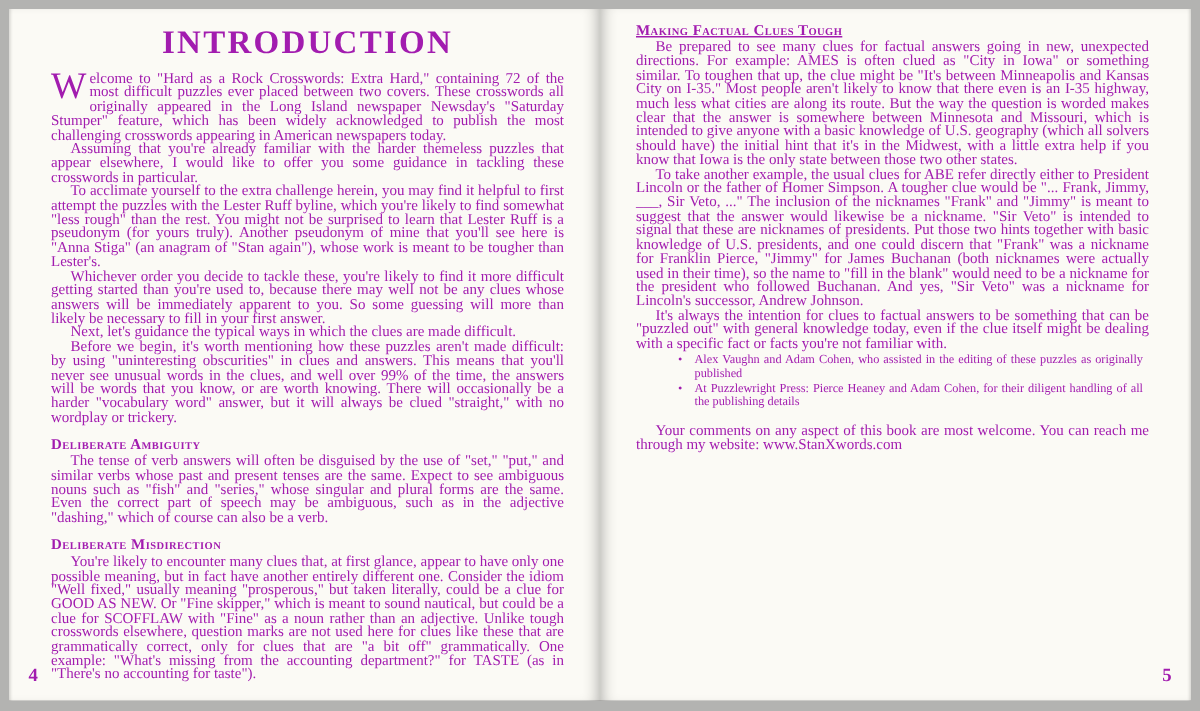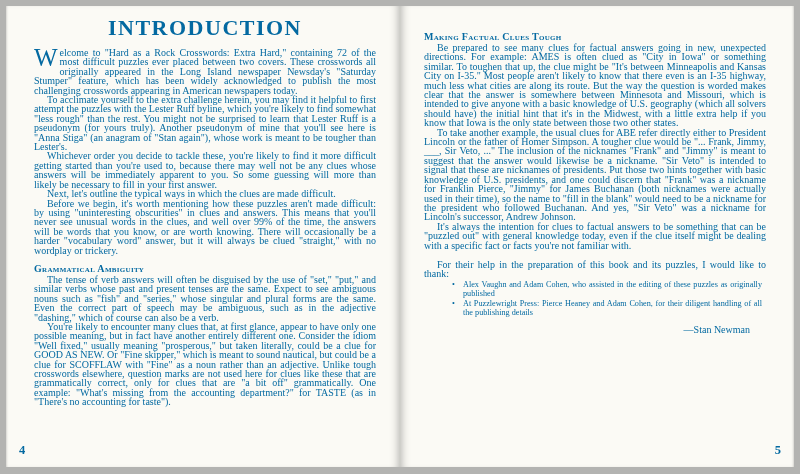--- a/index.html
+++ b/index.html
@@ -13,21 +13,21 @@
     position: absolute;
     top: 6px; left: 6px;
     width: 788px; height: 461px;
     display: flex;
   }
   .page {
     width: 394px; height: 461px;
     background: #fbfaf5;
     position: relative;
     font-family: "Liberation Serif", serif;
-    color: #0369a1;
+    color: #a21caf;
   }
   .page-left  { padding: 9px 24px 0 28px; box-shadow: inset -8px 0 10px -7px rgba(0,0,0,0.32), inset 2px 0 2px -1px rgba(0,0,0,0.15); }
   .page-right { padding: 9px 28px 0 24px; box-shadow: inset 8px 0 10px -7px rgba(0,0,0,0.32), inset -2px 0 2px -1px rgba(0,0,0,0.15); }
 
   h1.intro-title {
     margin: 2px 0 9px;
     text-align: center;
     font-size: 22px;
     font-weight: 800;
     letter-spacing: 1.5px;
@@ -48,21 +48,21 @@
     padding: 1px 2px 0 0;
   }
   h2.section-heading {
     margin: 8px 0 1px;
     font-size: 10px;
     font-weight: 600;
     font-variant: small-caps;
     letter-spacing: 0.3px;
     line-height: 11px;
   }
-  h2.section-heading.top { margin-top: 16px; }
+  h2.section-heading.top { margin-top: 0; text-decoration: underline; }
   .gap { margin-top: 10px; }
   ul.thanks-list {
     margin: 1px 4px 0 28px;
     padding: 0;
     list-style: none;
   }
   ul.thanks-list li {
     position: relative;
     padding-left: 11px;
     font-size: 8.2px;
@@ -90,43 +90,44 @@
   .pn-right { right: 13px; }
 </style>
 </head>
 <body>
 
 <div class="spread">
 
   <div class="page page-left">
     <h1 class="intro-title">INTRODUCTION</h1>
     <p class="first-para">Welcome to "Hard as a Rock Crosswords: Extra Hard," containing 72 of the most difficult puzzles ever placed between two covers. These crosswords all originally appeared in the Long Island newspaper Newsday's "Saturday Stumper" feature, which has been widely acknowledged to publish the most challenging crosswords appearing in American newspapers today.</p>
+    <p>Assuming that you're already familiar with the harder themeless puzzles that appear elsewhere, I would like to offer you some guidance in tackling these crosswords in particular.</p>
     <p>To acclimate yourself to the extra challenge herein, you may find it helpful to first attempt the puzzles with the Lester Ruff byline, which you're likely to find somewhat "less rough" than the rest. You might not be surprised to learn that Lester Ruff is a pseudonym (for yours truly). Another pseudonym of mine that you'll see here is "Anna Stiga" (an anagram of "Stan again"), whose work is meant to be tougher than Lester's.</p>
     <p>Whichever order you decide to tackle these, you're likely to find it more difficult getting started than you're used to, because there may well not be any clues whose answers will be immediately apparent to you. So some guessing will more than likely be necessary to fill in your first answer.</p>
-    <p>Next, let's outline the typical ways in which the clues are made difficult.</p>
+    <p>Next, let's guidance the typical ways in which the clues are made difficult.</p>
     <p>Before we begin, it's worth mentioning how these puzzles aren't made difficult: by using "uninteresting obscurities" in clues and answers. This means that you'll never see unusual words in the clues, and well over 99% of the time, the answers will be words that you know, or are worth knowing. There will occasionally be a harder "vocabulary word" answer, but it will always be clued "straight," with no wordplay or trickery.</p>
 
-    <h2 class="section-heading">Grammatical Ambiguity</h2>
+    <h2 class="section-heading">Deliberate Ambiguity</h2>
     <p>The tense of verb answers will often be disguised by the use of "set," "put," and similar verbs whose past and present tenses are the same. Expect to see ambiguous nouns such as "fish" and "series," whose singular and plural forms are the same. Even the correct part of speech may be ambiguous, such as in the adjective "dashing," which of course can also be a verb.</p>
 
+    <h2 class="section-heading">Deliberate Misdirection</h2>
     <p>You're likely to encounter many clues that, at first glance, appear to have only one possible meaning, but in fact have another entirely different one. Consider the idiom "Well fixed," usually meaning "prosperous," but taken literally, could be a clue for GOOD AS NEW. Or "Fine skipper," which is meant to sound nautical, but could be a clue for SCOFFLAW with "Fine" as a noun rather than an adjective. Unlike tough crosswords elsewhere, question marks are not used here for clues like these that are grammatically correct, only for clues that are "a bit off" grammatically. One example: "What's missing from the accounting department?" for TASTE (as in "There's no accounting for taste").</p>
 
     <span class="page-number pn-left">4</span>
   </div>
 
   <div class="page page-right">
     <h2 class="section-heading top">Making Factual Clues Tough</h2>
     <p>Be prepared to see many clues for factual answers going in new, unexpected directions. For example: AMES is often clued as "City in Iowa" or something similar. To toughen that up, the clue might be "It's between Minneapolis and Kansas City on I-35." Most people aren't likely to know that there even is an I-35 highway, much less what cities are along its route. But the way the question is worded makes clear that the answer is somewhere between Minnesota and Missouri, which is intended to give anyone with a basic knowledge of U.S. geography (which all solvers should have) the initial hint that it's in the Midwest, with a little extra help if you know that Iowa is the only state between those two other states.</p>
     <p>To take another example, the usual clues for ABE refer directly either to President Lincoln or the father of Homer Simpson. A tougher clue would be "... Frank, Jimmy, ___, Sir Veto, ..." The inclusion of the nicknames "Frank" and "Jimmy" is meant to suggest that the answer would likewise be a nickname. "Sir Veto" is intended to signal that these are nicknames of presidents. Put those two hints together with basic knowledge of U.S. presidents, and one could discern that "Frank" was a nickname for Franklin Pierce, "Jimmy" for James Buchanan (both nicknames were actually used in their time), so the name to "fill in the blank" would need to be a nickname for the president who followed Buchanan. And yes, "Sir Veto" was a nickname for Lincoln's successor, Andrew Johnson.</p>
     <p>It's always the intention for clues to factual answers to be something that can be "puzzled out" with general knowledge today, even if the clue itself might be dealing with a specific fact or facts you're not familiar with.</p>
 
-    <p class="gap">For their help in the preparation of this book and its puzzles, I would like to thank:</p>
     <ul class="thanks-list">
       <li>Alex Vaughn and Adam Cohen, who assisted in the editing of these puzzles as originally published</li>
       <li>At Puzzlewright Press: Pierce Heaney and Adam Cohen, for their diligent handling of all the publishing details</li>
     </ul>
 
-    <p class="signature">—Stan Newman</p>
+    <p class="gap">Your comments on any aspect of this book are most welcome. You can reach me through my website: www.StanXwords.com</p>
 
     <span class="page-number pn-right">5</span>
   </div>
 
 </div>
 
 </body></html>

